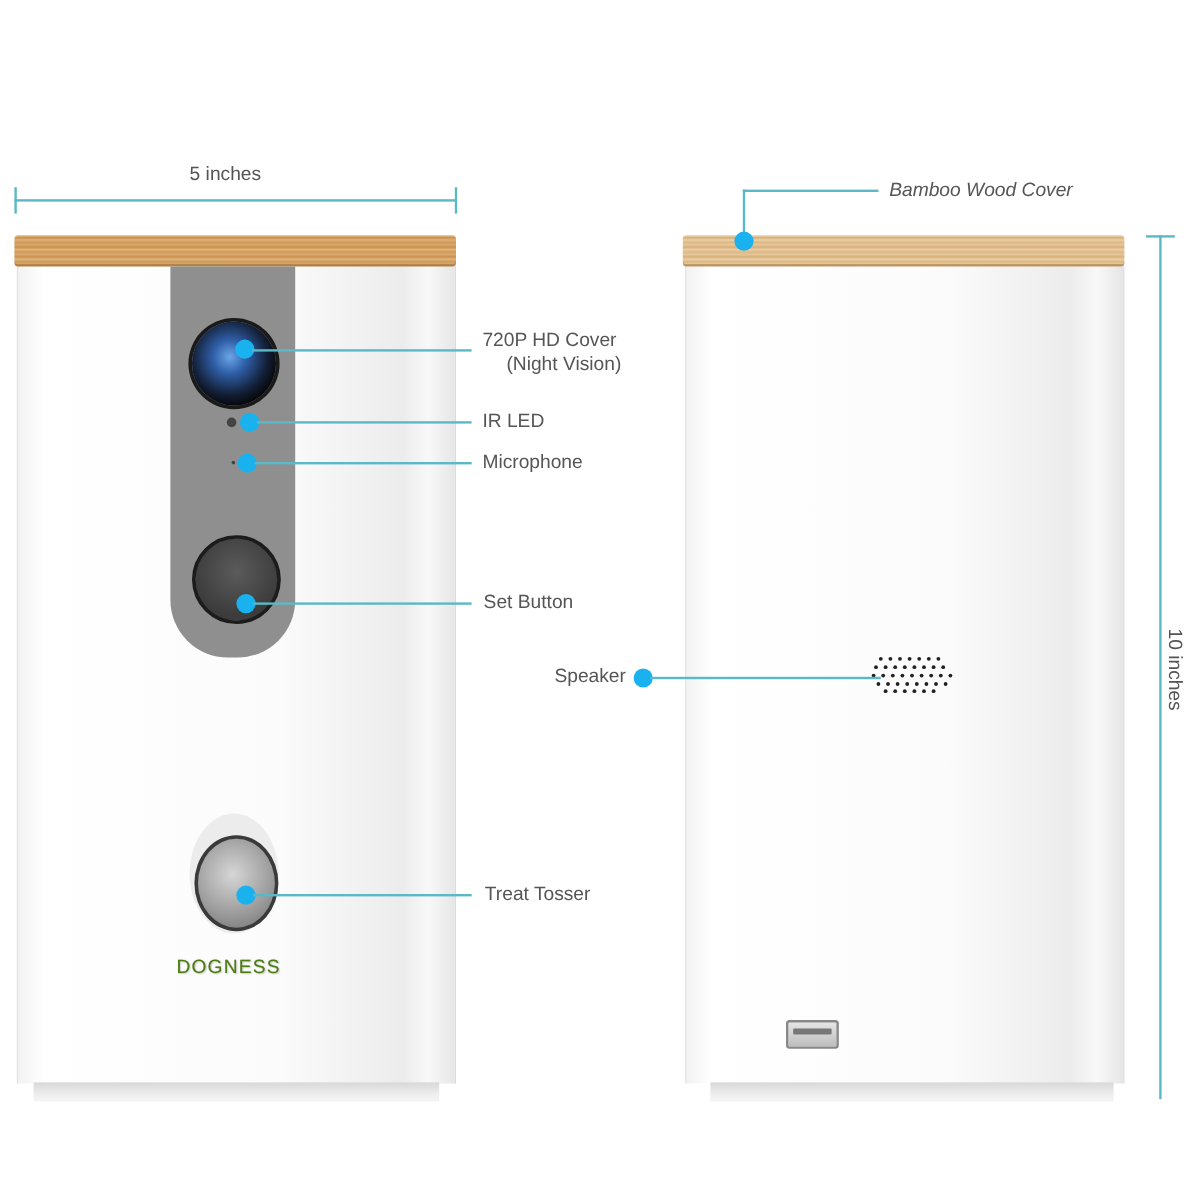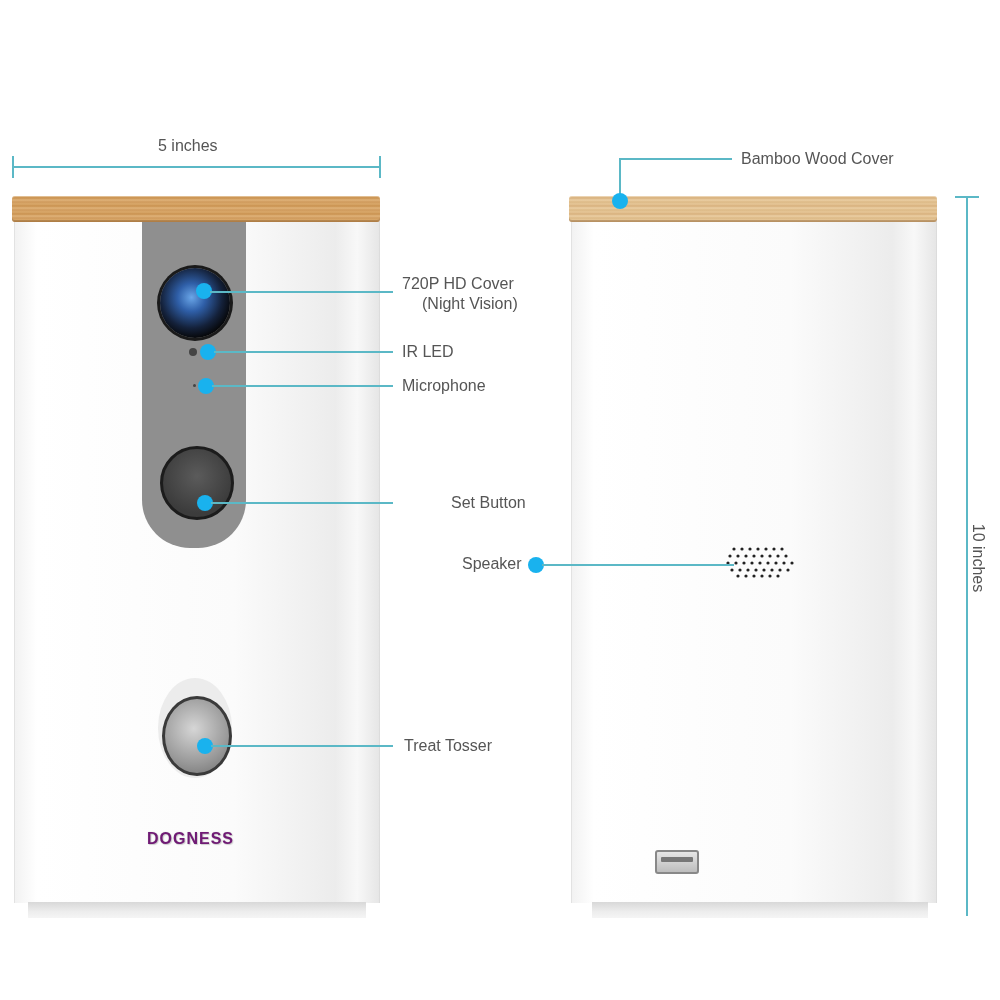--- a/index.html
+++ b/index.html
@@ -11,21 +11,21 @@
     background: repeating-linear-gradient(180deg, #d9a86a 0px, #c9914f 2px, #e0b37a 4px, #cf9a5c 6px, #d9a86a 8px);
     box-shadow: inset 0 -2px 0 rgba(120,80,40,0.35), inset 0 1px 0 rgba(255,255,255,0.3); }
   .wood.light { background: repeating-linear-gradient(180deg, #e6c697 0px, #d7b07c 2px, #ebcfa4 4px, #dcb986 6px, #e6c697 8px); }
   .body { position:absolute; background: linear-gradient(90deg, #f2f2f2 0%, #ffffff 6%, #fbfbfb 60%, #ececec 88%, #f8f8f8 94%, #e6e6e6 100%); border-left:1px solid #e2e2e2; border-right:1px solid #dcdcdc; }
   .base { position:absolute; height:16px; background: linear-gradient(180deg,#d8d8d8,#ededed 60%,#f5f5f5); }
   .panel { position:absolute; background:#8f8f8f; border-radius:0 0 48px 48px; }
   .lens { position:absolute; border-radius:50%; background: radial-gradient(circle at 45% 42%, #6aa6e8 0%, #2f5fa8 25%, #14213a 55%, #050505 75%); box-shadow:0 0 0 3px #1a1a1a; }
   .setbtn { position:absolute; border-radius:50%; background: radial-gradient(circle at 50% 40%, #5b5b5b, #3c3c3c 70%); border:3px solid #1c1c1c; }
   .treat-halo { position:absolute; border-radius:50%; background:#ececec; }
   .treat { position:absolute; border-radius:50%; background: radial-gradient(circle at 45% 40%, #d6d6d6, #9a9a9a 60%, #6e6e6e); border:3px solid #3a3a3a; }
-  .logo { position:absolute; font-size:16px; font-weight:bold; letter-spacing:1px; color:#701a75; text-shadow: 0 0 1px #bbb, 1px 1px 1px #cfcfcf; margin-top: 32px; }
+  .logo { position:absolute; font-size:16px; font-weight:normal; letter-spacing:1px; color:#4d7c0f; text-shadow: 0 0 1px #bbb, 1px 1px 1px #cfcfcf; }
   .grille { position:absolute; }
   .usb { position:absolute; border:2px solid #888; border-radius:3px; background:linear-gradient(180deg,#e6e6e6,#bdbdbd); }
   .usb .slot { position:absolute; left:4px; right:4px; top:5px; height:5px; background:#777; border-radius:1px; }
   .small-dot { position:absolute; border-radius:50%; background:#444; }
 </style>
 </head>
 <body>
 
 <div class="line" style="left:12px; top:166px; width:368px; height:2px;"></div>
 <div class="line" style="left:12px; top:156px; width:2px; height:22px;"></div>
@@ -52,21 +52,21 @@
 <div class="dot" style="left:200px; top:344px;"></div>
 <div class="line" style="left:214px; top:351px; width:179px; height:2px;"></div>
 <div class="label" style="left:402px; top:342px;">IR LED</div>
 
 <div class="dot" style="left:198px; top:378px;"></div>
 <div class="line" style="left:212px; top:385px; width:181px; height:2px;"></div>
 <div class="label" style="left:402px; top:376px;">Microphone</div>
 
 <div class="dot" style="left:197px; top:495px;"></div>
 <div class="line" style="left:211px; top:502px; width:182px; height:2px;"></div>
-<div class="label" style="left:403px; top:493px;margin-left:48px;">Set Button</div>
+<div class="label" style="left:403px; top:493px;">Set Button</div>
 
 <div class="dot" style="left:197px; top:738px;"></div>
 <div class="line" style="left:211px; top:745px; width:182px; height:2px;"></div>
 <div class="label" style="left:404px; top:736px;">Treat Tosser</div>
 
 <div class="body" style="left:571px; top:221px; width:364px; height:682px;"></div>
 <div class="base" style="left:592px; top:902px; width:336px;"></div>
 <div class="wood light" style="left:569px; top:196px; width:368px;"></div>
 
 <svg class="grille" style="left:724px; top:544px;" width="74" height="34" viewBox="0 0 74 34">
@@ -112,21 +112,21 @@
   </g>
 </svg>
 
 <div class="usb" style="left:655px; top:850px; width:40px; height:20px;">
     <div class="slot"></div>
   </div>
 
 <div class="line" style="left:619px; top:158px; width:113px; height:2px;"></div>
 <div class="line" style="left:619px; top:158px; width:2px; height:44px;"></div>
 <div class="dot" style="left:612px; top:193px;"></div>
-<div class="label" style="left:741px; top:149px;">Bamboo Wood Cover</div>
+<div class="label" style="left:741px; top:149px;font-style:italic;">Bamboo Wood Cover</div>
 
 <div class="label" style="left:462px; top:554px;text-align:center;">Speaker</div>
 <div class="dot" style="left:528px; top:557px;"></div>
 <div class="line" style="left:542px; top:564px; width:192px; height:2px;"></div>
 
 <div class="line" style="left:955px; top:196px; width:24px; height:2px;"></div>
 <div class="line" style="left:966px; top:196px; width:2px; height:720px;"></div>
 <div class="label" style="left:944px; top:548px; transform:rotate(90deg); transform-origin:center;">10 inches</div>
 
 </body></html>

